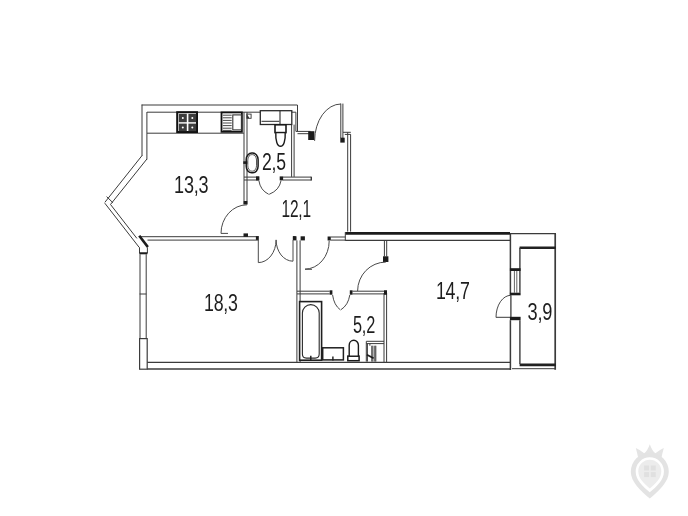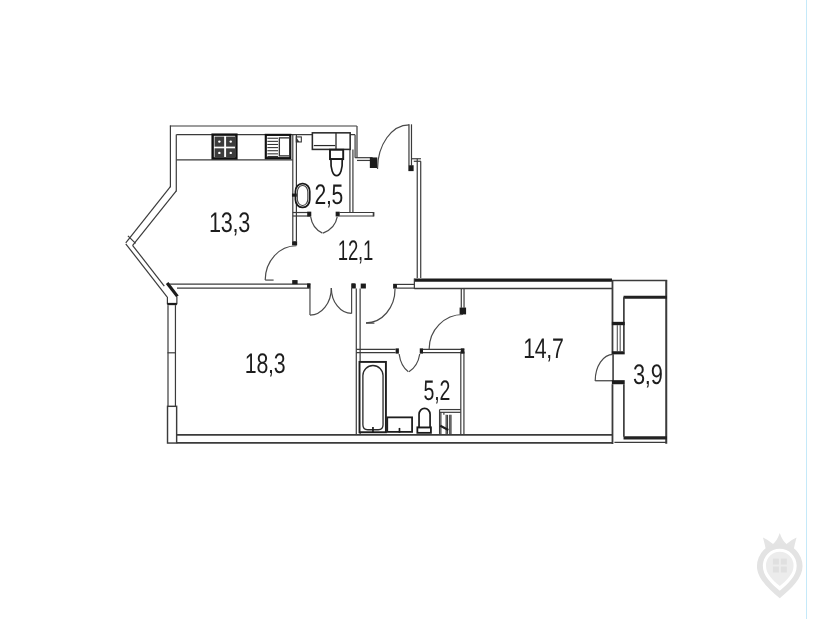--- a/index.html
+++ b/index.html
@@ -1,16 +1,16 @@
 <!DOCTYPE html>
 <html><head>
 <meta charset="utf-8">
 <style>
   html,body{margin:0;padding:0;background:#ffffff;}
-  .wrap{width:672px;height:516px;position:relative;overflow:hidden;background:#0ea5e9;}
+  .wrap{width:672px;height:516px;position:relative;overflow:hidden;background:#0f766e;}
   svg{display:block;}
   text{font-family:"Liberation Sans",sans-serif;fill:#1d1d1d;}
 </style>
 </head>
 <body>
 <div class="wrap">
 <svg width="688" height="516" viewBox="0 0 688 516">
 <rect x="0" y="0" width="688" height="516" fill="#ffffff"></rect>
 
 <g id="logo">

